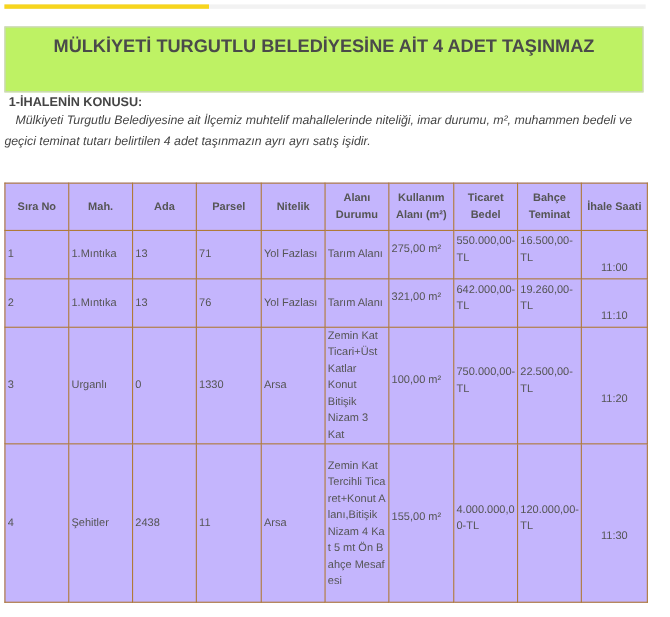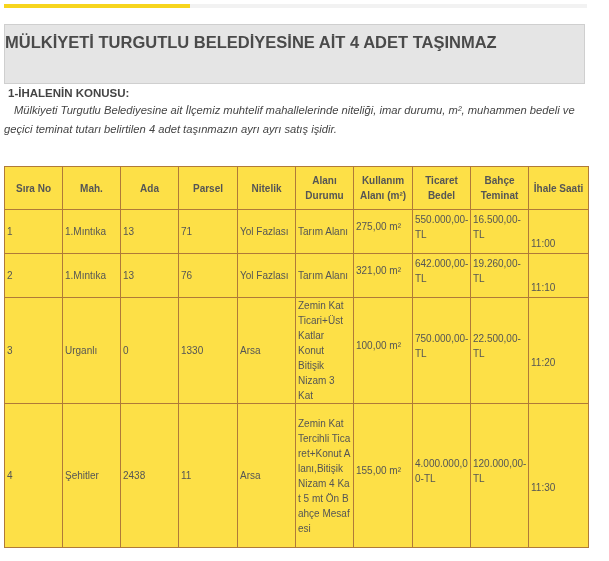--- a/index.html
+++ b/index.html
@@ -1,34 +1,34 @@
 <!DOCTYPE html>
 <html><head>
 <meta charset="utf-8">
 <style>
   html, body { margin:0; padding:0; background:#ffffff; }
   body { width:609px; height:561px; position:relative; overflow:hidden;
          font-family:"Liberation Sans", sans-serif; color:#555555; }
   .topbar { position:absolute; left:4px; top:4px; width:583px; height:4px; background:#f2f2f2; }
   .topbar-fill { position:absolute; left:0; top:0; width:186px; height:4px; background:#f7d51d; }
   .title-box { position:absolute; left:4px; top:24px; width:581px; height:60px;
-               background:#e5e5e5; border:1px solid #cfcfcf; box-sizing:border-box;
-               font-weight:bold; font-size:16.5px; color:#4a4a4a;
+               background:#bef264; border:1px solid #cfcfcf; box-sizing:border-box;
+               text-align:center; font-weight:bold; font-size:16.5px; color:#4a4a4a;
                line-height:25px; padding-top:5px; }
   .section-heading { position:absolute; left:8px; top:87px; font-size:11.5px; font-weight:bold; color:#444; }
   .para { position:absolute; left:4px; top:101px; width:584px; font-size:11.2px; color:#444;
           line-height:19px; text-indent:10px;font-style:italic; }
   table.ihale { position:absolute; left:4px; top:166px; width:584px; border-collapse:collapse;
-                table-layout:fixed; background:#fde047; font-size:10px; color:#555; }
+                table-layout:fixed; background:#c4b5fd; font-size:10px; color:#555; }
   table.ihale th, table.ihale td { border:1.5px solid #b07a38; padding:0 2px; vertical-align:middle; }
   table.ihale th { font-weight:bold; text-align:center; color:#555; height:42px; line-height:15px; font-size:10px; }
   table.ihale td { text-align:left; line-height:15px; }
   td.imar { text-align:justify;margin-top:15px; }
   .money { display:block; margin-top:-10px; }
-  .saat { display:block; margin-top:24px; }
+  .saat { display:block; margin-top:24px;text-align:center; }
 </style>
 </head>
 <body>
 
 <div class="topbar">
   <div class="topbar-fill"></div>
 </div>
 
 <div class="title-box">
   <div>MÜLKİYETİ TURGUTLU BELEDİYESİNE AİT 4 ADET TAŞINMAZ</div>

